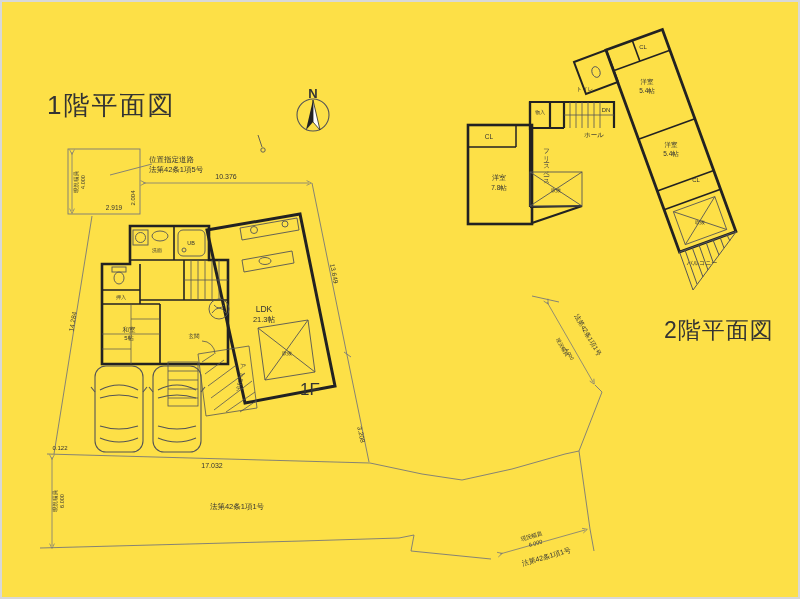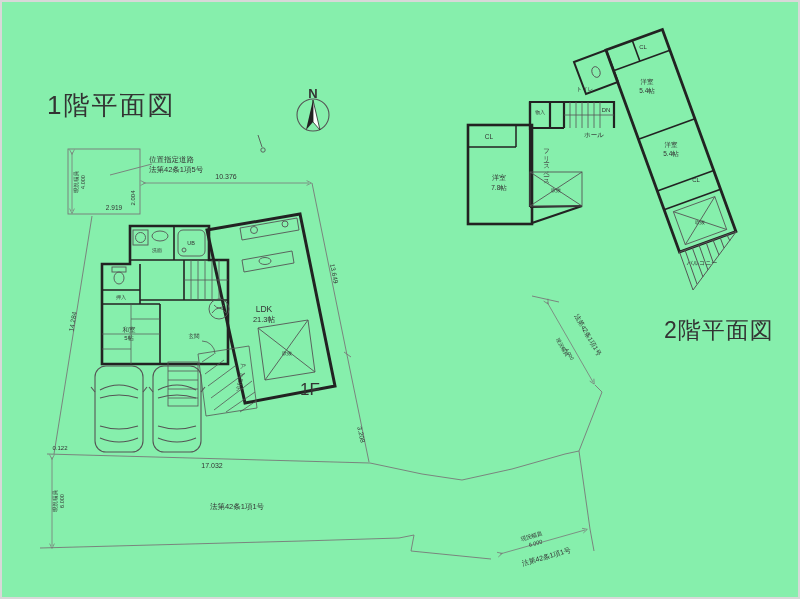--- a/index.html
+++ b/index.html
@@ -1,16 +1,16 @@
 <!DOCTYPE html>
 <html><head>
 <meta charset="utf-8">
 <style>
   html,body{margin:0;padding:0;background:#ffffff;}
-  #canvas{position:relative;width:800px;height:599px;background:#86efac;
+  #canvas{position:relative;width:800px;height:599px;background:#fde047;
           border:2px solid #d8d8d8;box-sizing:border-box;overflow:hidden;
           font-family:"Liberation Sans",sans-serif;}
   svg{position:absolute;left:0;top:0;}
   svg text{font-family:"Liberation Sans",sans-serif;fill:#333;}
   .vlabel{position:absolute;writing-mode:vertical-rl;color:#444;
           font-family:"Liberation Sans",sans-serif;line-height:1;}
   .wall{stroke:#222;fill:none;}
   .thin{stroke:#555;fill:none;}
   .site{stroke:#787878;fill:none;}
 </style>

